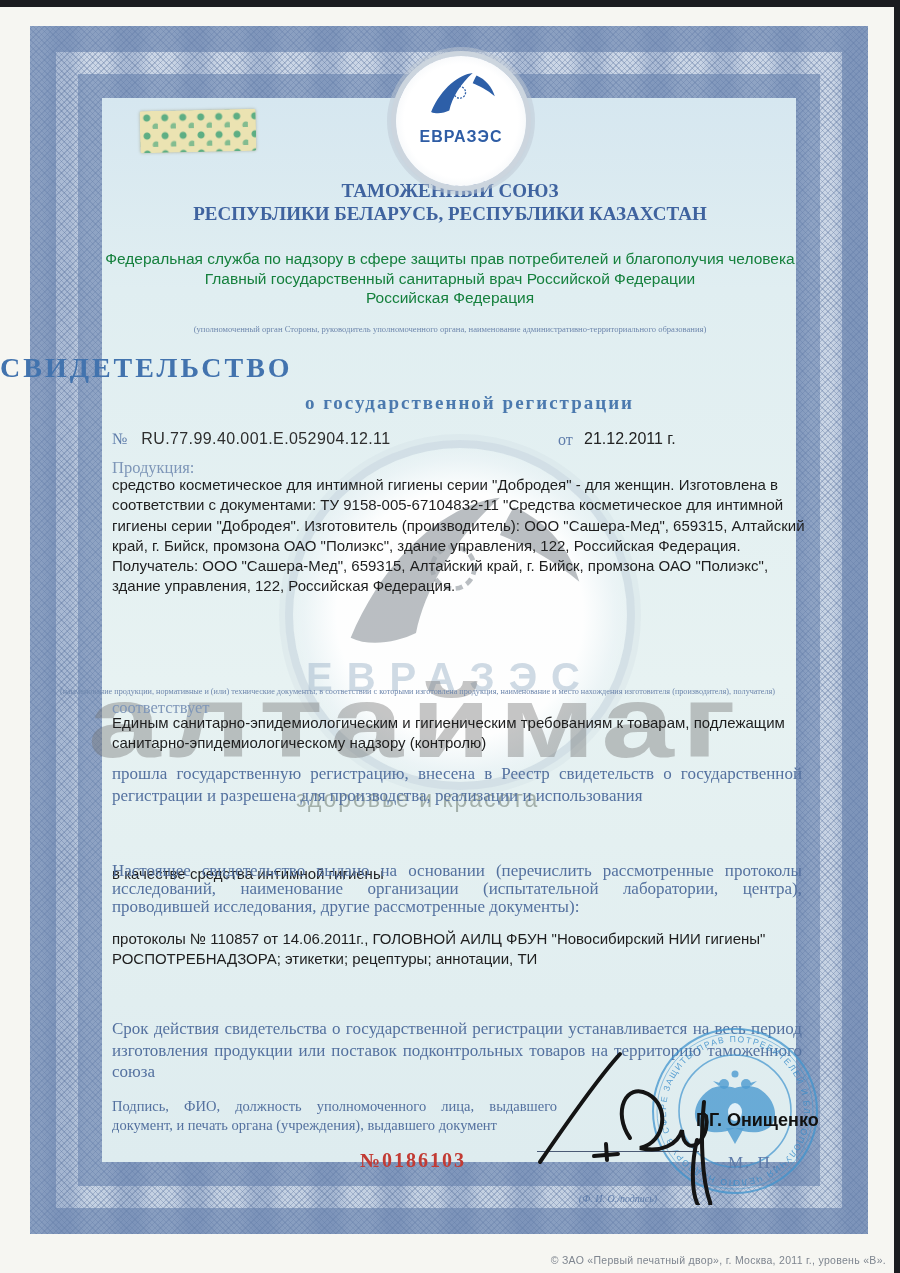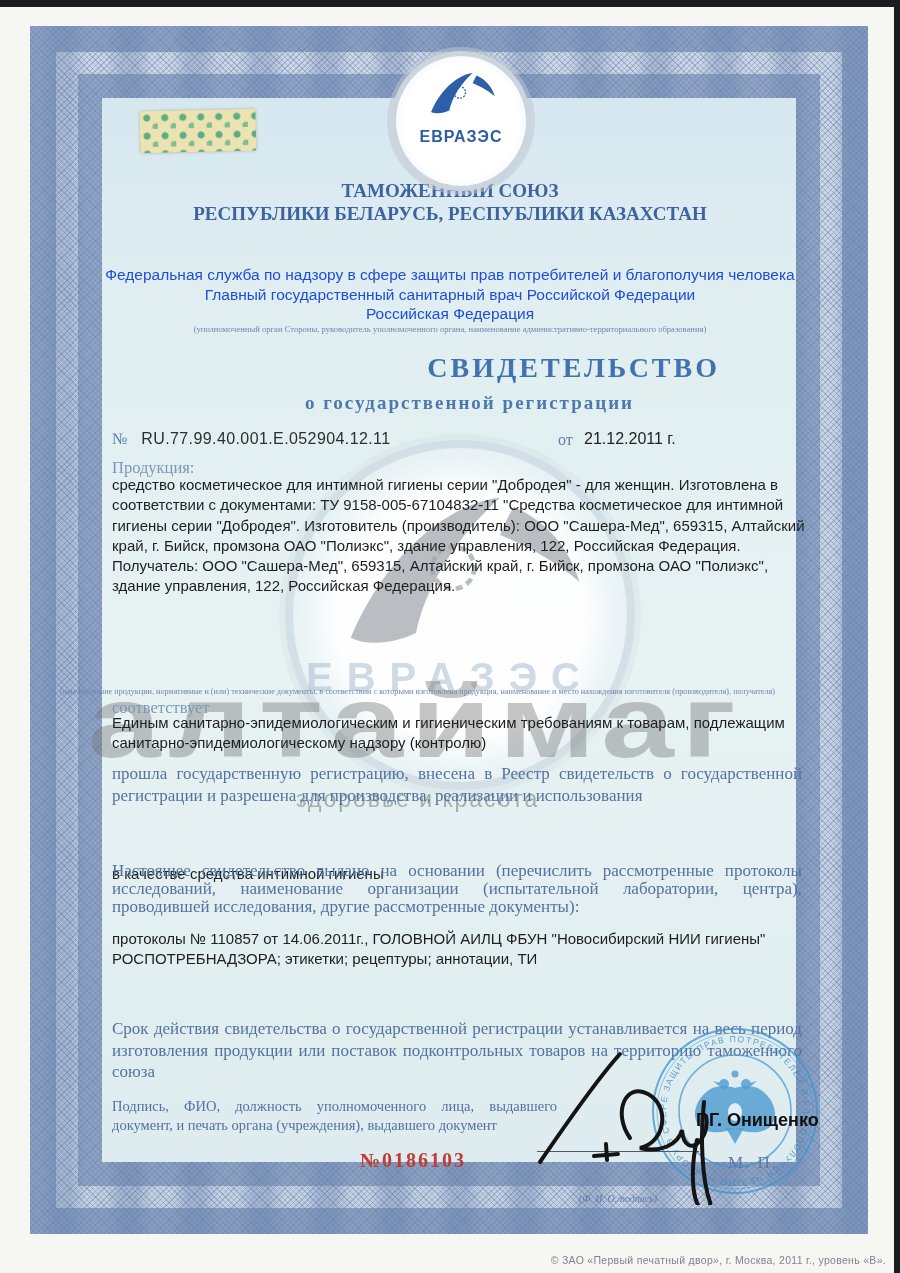--- a/index.html
+++ b/index.html
@@ -61,25 +61,25 @@
 
   
   .abs { position:absolute; z-index:5; }
   .serifblue { font-family:"Liberation Serif",serif; color:#54719f; }
   .labelblue { font-family:"Liberation Serif",serif; color:#7e96b8; }
   .ink { font-family:"Liberation Sans",sans-serif; color:#1e1e1e; }
 
   .hdr-union { left:0; top:180px; width:900px; text-align:center;
     font-family:"Liberation Serif",serif; font-weight:bold; font-size:19px; line-height:22.5px; color:#3f639f; }
   .hdr-agency { left:55px; top:249px; width:790px; text-align:center;
-    font-size:15.5px; line-height:19.5px; color:#1d4ed8;margin-top:16px; }
+    font-size:15.5px; line-height:19.5px; color:#15803d; }
   .hdr-note { left:0; top:324px; width:900px; text-align:center;
     font-family:"Liberation Serif",serif; font-size:8.6px; color:#6e87ad; }
 
-  .title-main { left:0; top:352px; width:720px; text-align:right;
+  .title-main { left:0; top:352px; width:720px; text-align:left;
     font-family:"Liberation Serif",serif; font-weight:bold; font-size:28px; letter-spacing:3px; color:#4273ae; }
   .title-sub { left:0; top:392px; width:900px; text-align:center;
     font-family:"Liberation Serif",serif; font-weight:bold; font-size:19px; letter-spacing:2px; color:#4b79ae;padding-left:39px; }
 
   .num-row { left:112px; top:430px; width:680px; font-size:16px; }
   .num-label { font-family:"Liberation Serif",serif; color:#5f7dab; margin-right:14px; }
   .num-value { color:#2e2e2e; letter-spacing:.4px; }
   .num-date-label { font-family:"Liberation Serif",serif; color:#5f7dab; position:absolute; left:446px; top:1px; }
   .num-date { color:#222; position:absolute; left:472px; top:0; }
 

